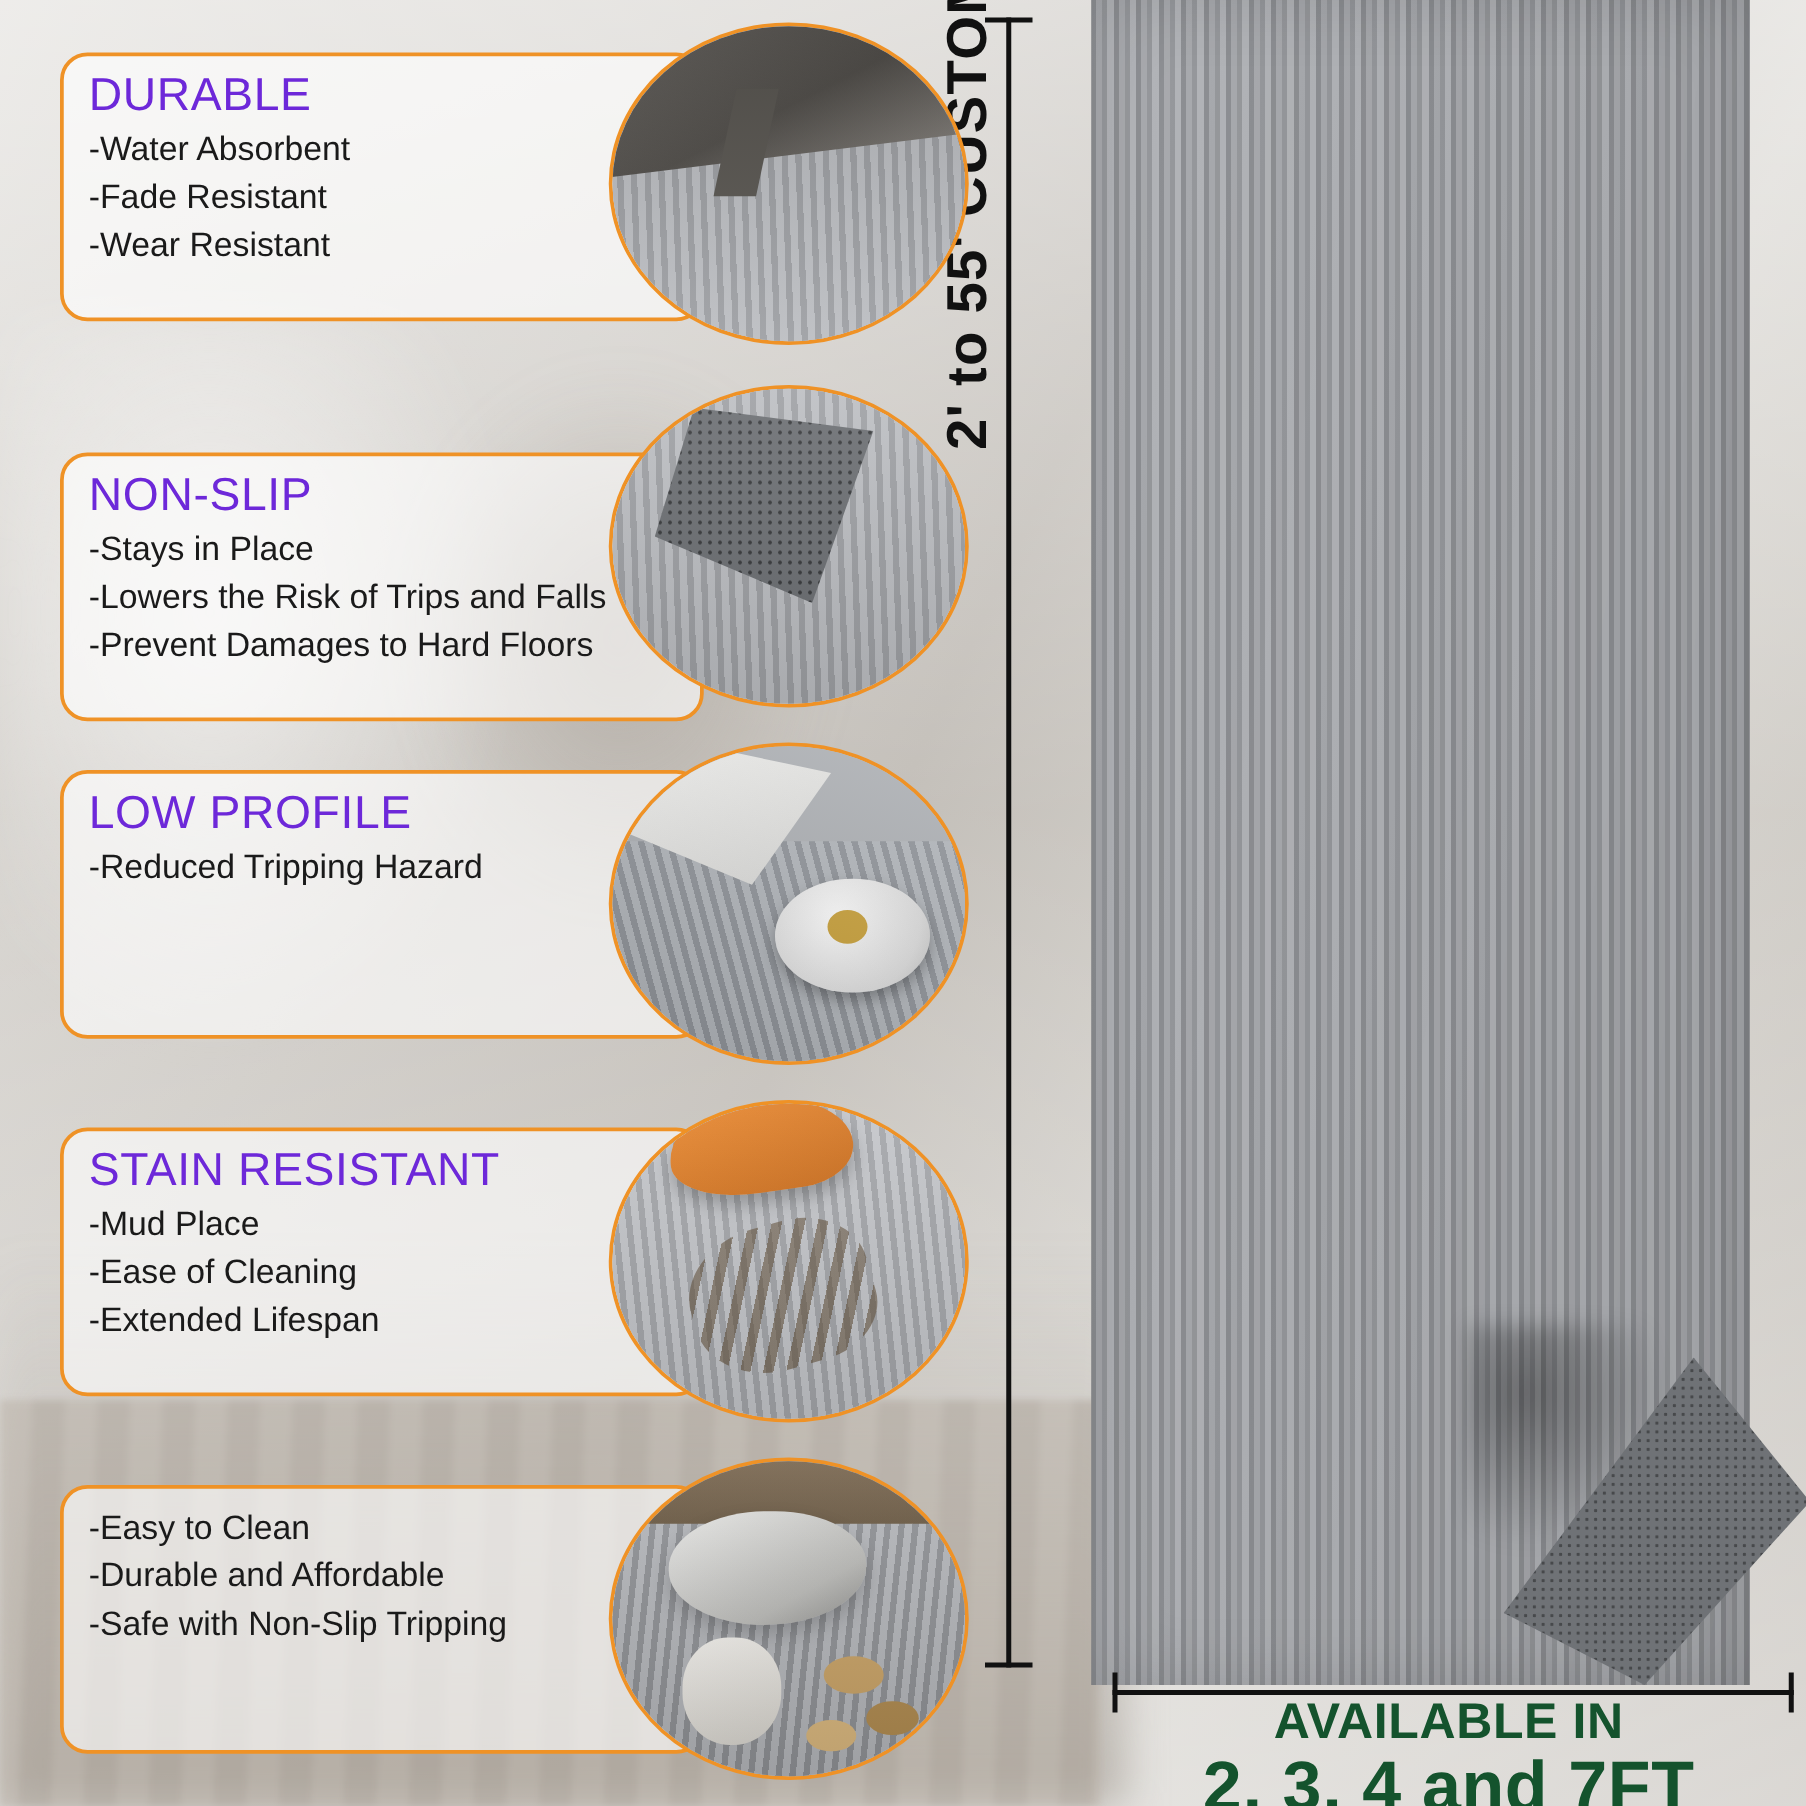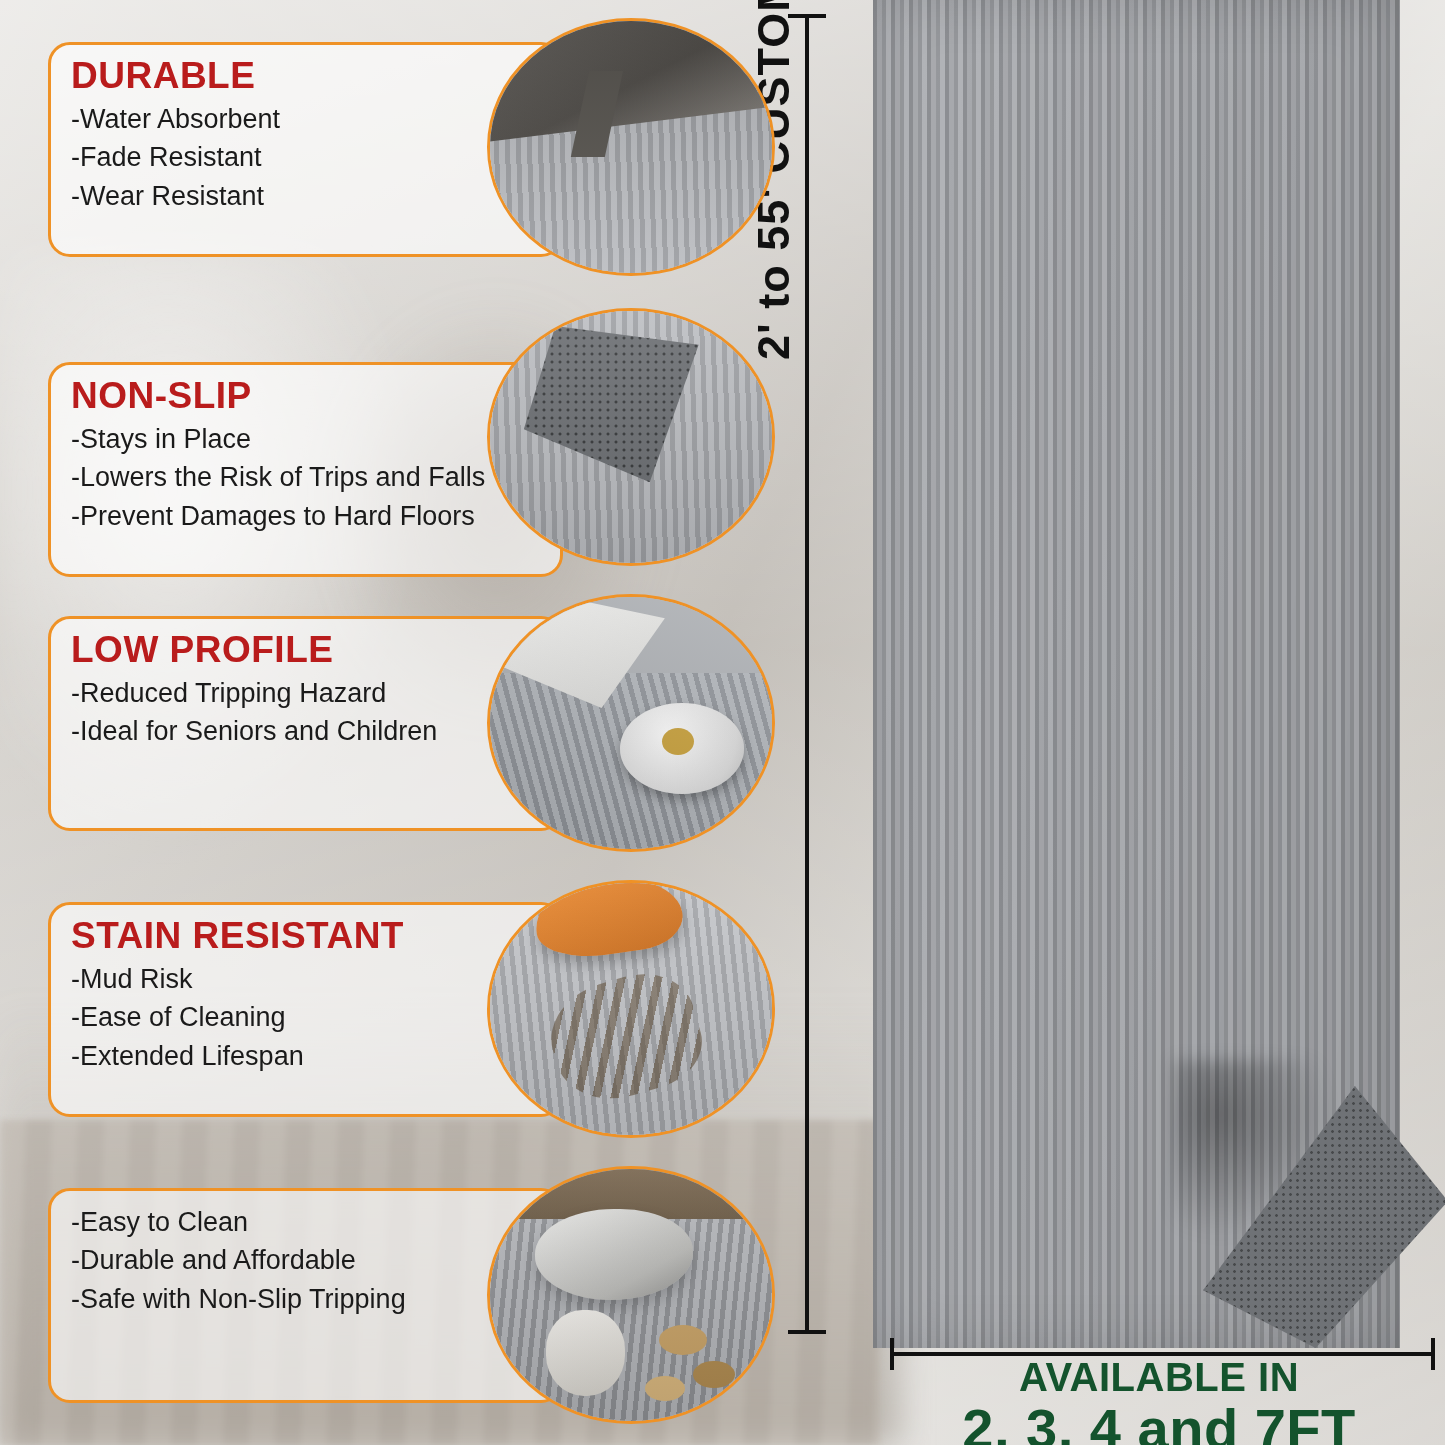--- a/index.html
+++ b/index.html
@@ -81,23 +81,23 @@
     position:absolute;
     background:rgba(255,255,255,.62);
     border:3px solid #ef9226;
     border-radius:22px;
     padding:12px 18px 14px 20px;
     box-sizing:border-box;
   }
   .card h2{
     margin:0 0 4px 0;
     font-size:37px;
-    font-weight:bold;
+    font-weight:normal;
     letter-spacing:.5px;
-    color:#b91c1c;
+    color:#6d28d9;
     line-height:1.05;
   }
   .card .line{
     font-size:27px;
     color:#1a1a1a;
     line-height:1.42;
     white-space:nowrap;
   }
 
   
@@ -204,36 +204,35 @@
     <div style="position:absolute;left:12%;top:6%;width:62%;height:62%;background:#6b6e72;clip-path:polygon(18% 0%,100% 12%,72% 100%,0% 66%);">
       <div style="position:absolute;inset:0;background-image:radial-gradient(circle, rgba(0,0,0,.5) 1.2px, rgba(0,0,0,0) 1.8px);background-size:8px 8px;"></div>
     </div>
     <div style="position:absolute;inset:0;background:linear-gradient(180deg,rgba(255,255,255,.10),rgba(0,0,0,.10));"></div>
   </div>
 </div>
 
 <div class="card" style="left:48px;top:616px;width:515px;height:215px;">
   <h2>LOW PROFILE</h2>
   <div class="line">-Reduced Tripping Hazard</div>
-  <div class="line">-Ideal for Seniors and Children</div>
 </div>
 <div class="bubble" style="left:487px;top:594px;width:288px;height:258px;">
   <div class="bub-inner" style="background:#adb0b4;">
     <div class="mat-tex" style="inset:30% -20% -20% -20%;background:repeating-linear-gradient(75deg,#90949a 0px,#90949a 5px,#b2b6bb 5px,#b2b6bb 11px);"></div>
     <div style="position:absolute;left:-4%;top:-4%;width:66%;height:48%;background:linear-gradient(150deg,#f2f2f0,#d8d8d6);clip-path:polygon(20% 0%,100% 26%,66% 100%,0% 58%);"></div>
     <div style="position:absolute;left:46%;top:42%;width:44%;height:36%;border-radius:50%;background:radial-gradient(circle at 40% 35%,#fdfdfd,#dcdcdc 70%,#bcbcbc);box-shadow:0 6px 12px rgba(0,0,0,.3);">
       <div style="position:absolute;left:34%;top:28%;width:26%;height:30%;border-radius:50%;background:#caa23c;"></div>
     </div>
     <div style="position:absolute;inset:0;background:linear-gradient(200deg,rgba(255,255,255,.12),rgba(0,0,0,.12));"></div>
   </div>
 </div>
 
 <div class="card" style="left:48px;top:902px;width:515px;height:215px;">
   <h2>STAIN RESISTANT</h2>
-  <div class="line">-Mud Risk</div>
+  <div class="line">-Mud Place</div>
   <div class="line">-Ease of Cleaning</div>
   <div class="line">-Extended Lifespan</div>
 </div>
 <div class="bubble" style="left:487px;top:880px;width:288px;height:258px;">
   <div class="bub-inner" style="background:#bfc1c5;">
     <div class="mat-tex" style="background:repeating-linear-gradient(84deg,#a3a5a9 0px,#a3a5a9 5px,#c3c5c9 5px,#c3c5c9 11px);"></div>
     <div style="position:absolute;left:16%;top:-2%;width:52%;height:30%;background:linear-gradient(160deg,#e8852a,#c96a18);border-radius:40% 55% 30% 45%/60% 60% 40% 40%;transform:rotate(-8deg);box-shadow:0 8px 14px rgba(0,0,0,.25);"></div>
     <div style="position:absolute;left:22%;top:38%;width:52%;height:46%;background:repeating-linear-gradient(118deg,rgba(90,70,45,.55) 0px,rgba(90,70,45,.55) 8px,rgba(90,70,45,0) 8px,rgba(90,70,45,0) 18px);border-radius:44% 40% 36% 44%;transform:rotate(-16deg);"></div>
     <div style="position:absolute;inset:0;background:linear-gradient(180deg,rgba(255,255,255,.10),rgba(0,0,0,.10));"></div>
   </div>

